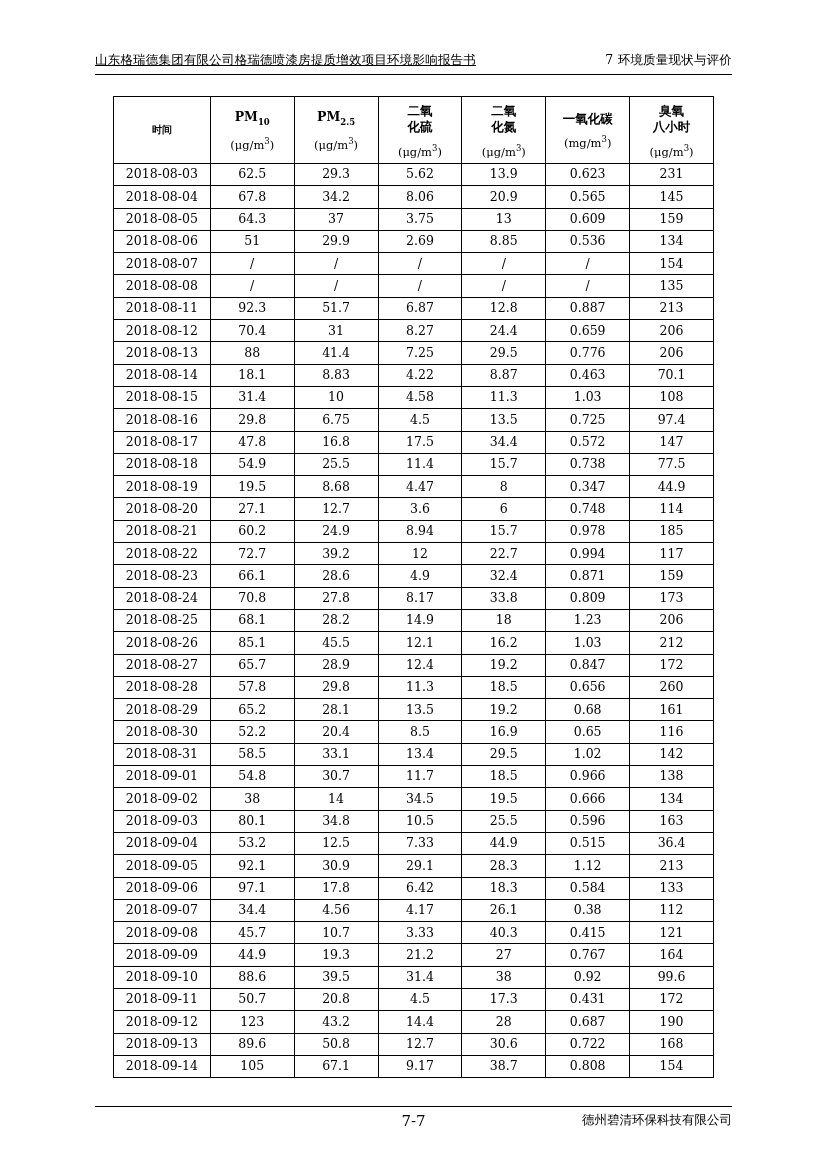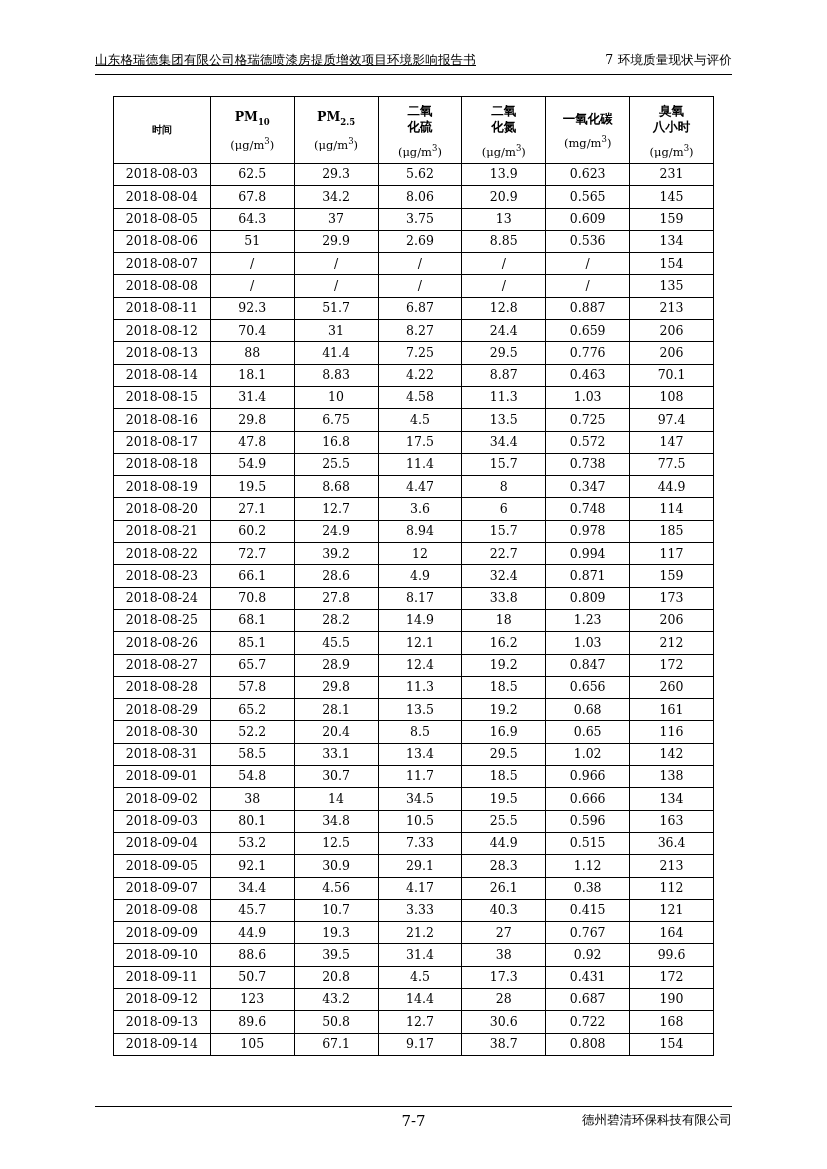--- a/index.html
+++ b/index.html
@@ -439,20 +439,29 @@
         <tr>
           <td>2018-09-05</td>
           <td>92.1</td>
           <td>30.9</td>
           <td>29.1</td>
           <td>28.3</td>
           <td>1.12</td>
           <td>213</td>
         </tr>
         <tr>
+          <td>2018-09-06</td>
+          <td>97.1</td>
+          <td>17.8</td>
+          <td>6.42</td>
+          <td>18.3</td>
+          <td>0.584</td>
+          <td>133</td>
+        </tr>
+        <tr>
           <td>2018-09-07</td>
           <td>34.4</td>
           <td>4.56</td>
           <td>4.17</td>
           <td>26.1</td>
           <td>0.38</td>
           <td>112</td>
         </tr>
         <tr>
           <td>2018-09-08</td>

